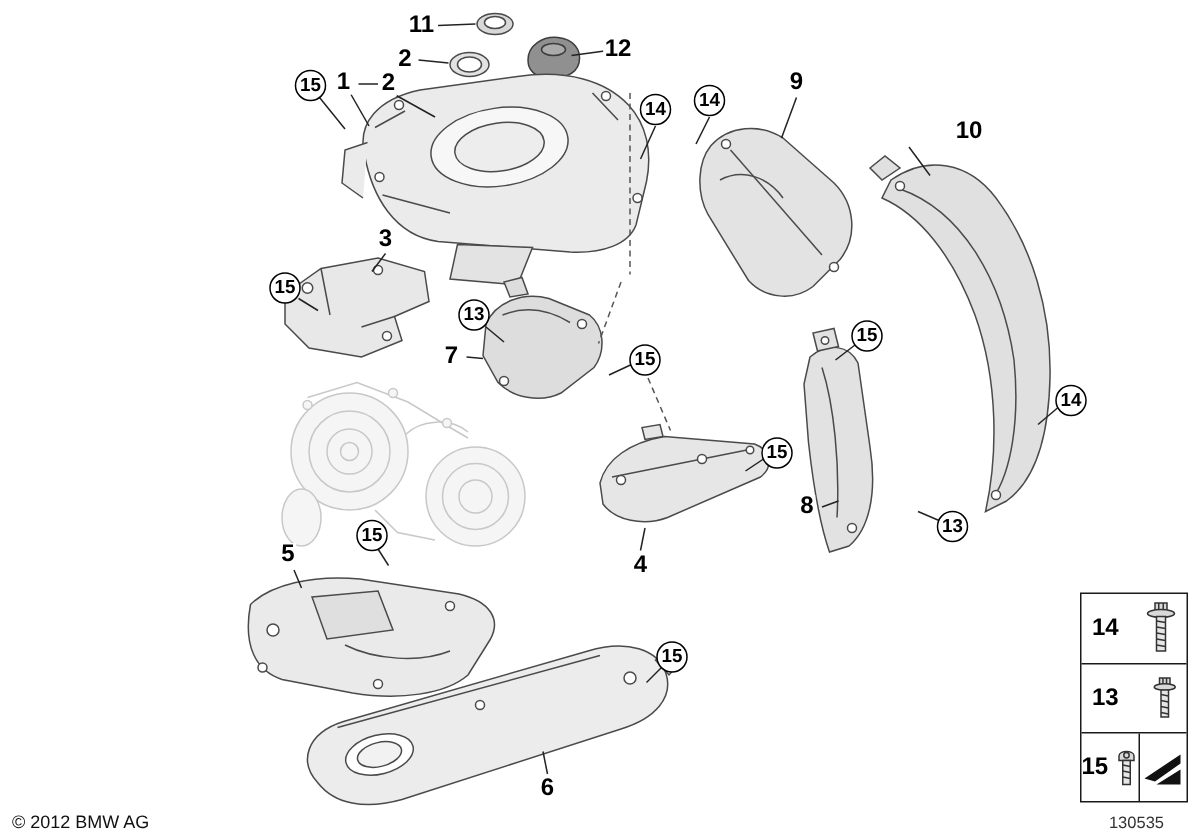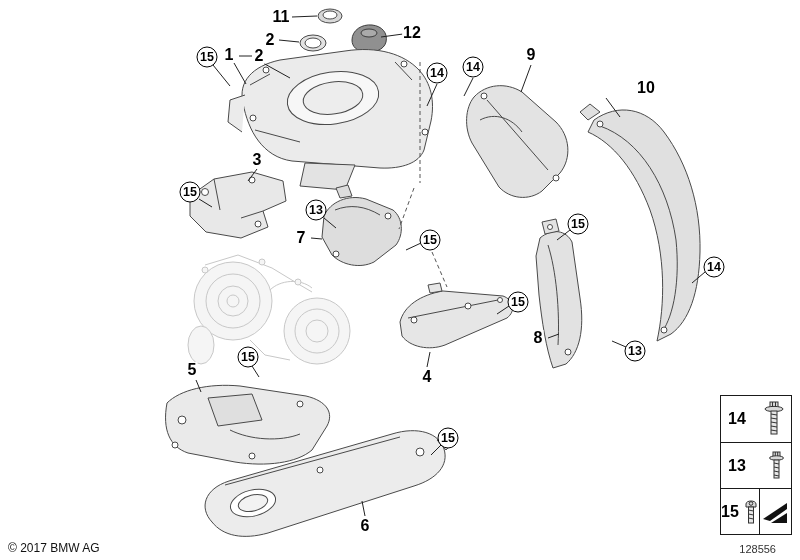--- a/index.html
+++ b/index.html
@@ -239,15 +239,15 @@
       </div>
       <div class="legend-cell">
         <svg width="30" height="26" viewBox="0 0 30 26">
           <path d="M3,20 L27,4 L27,10 L10,22 Z" fill="#111111"></path>
           <path d="M11,24 L27,14 L27,24 Z" fill="#111111"></path>
         </svg>
       </div>
     </div>
   </div>
 
-  <div class="copyright">© 2017 BMW AG</div>
-  <div class="diagram-number">128556</div>
+  <div class="copyright">© 2012 BMW AG</div>
+  <div class="diagram-number">130535</div>
 </div>
 
 </body></html>

